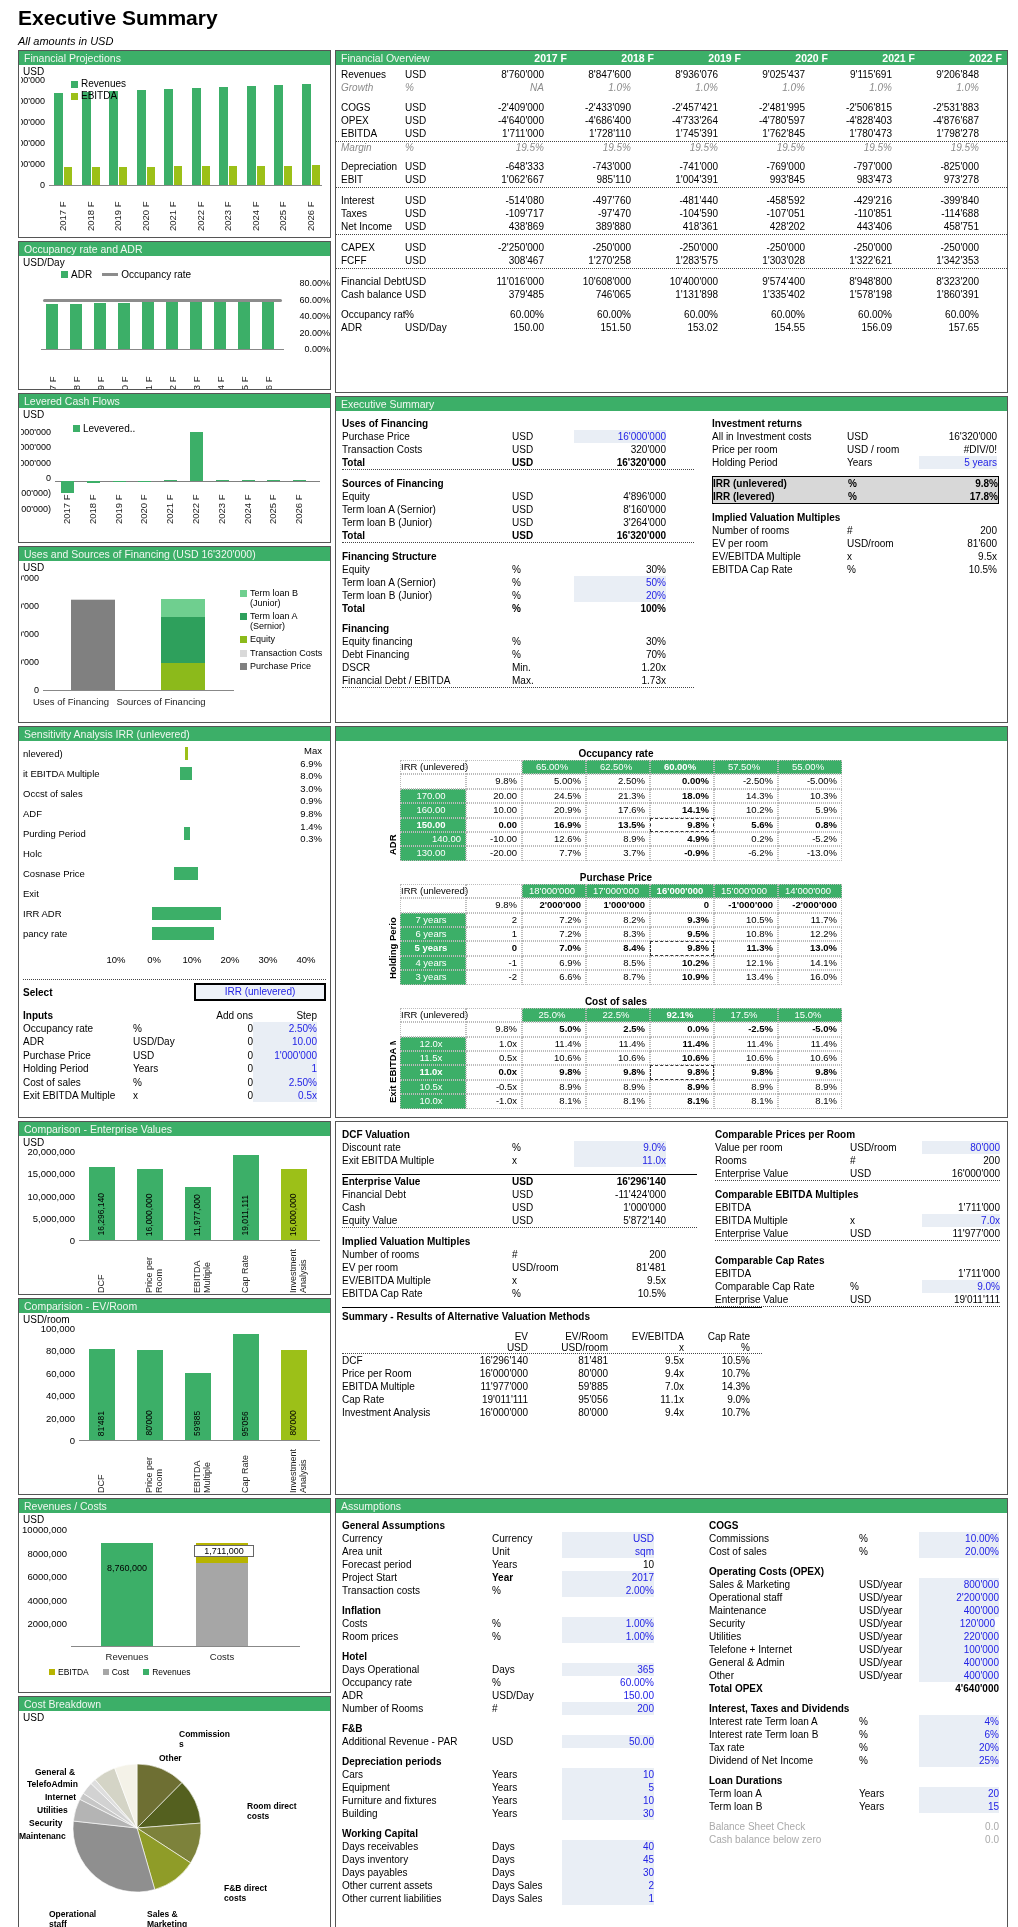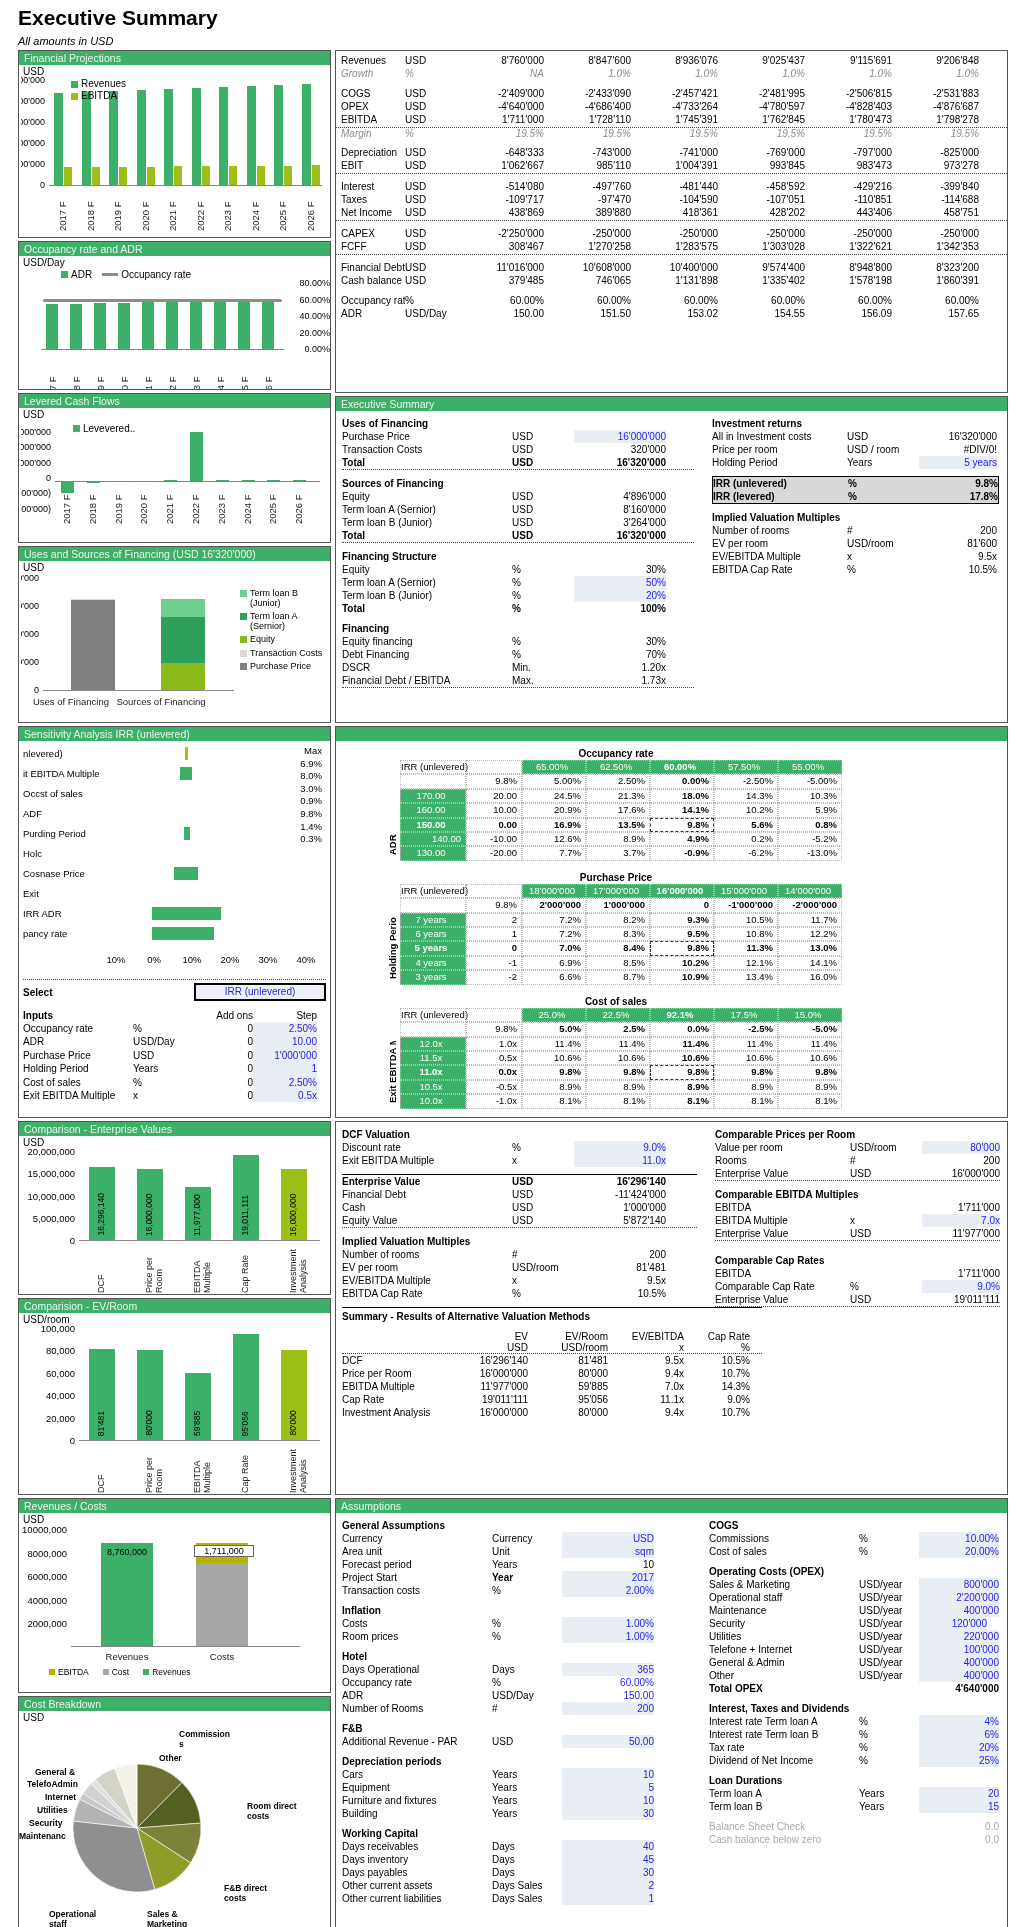--- a/index.html
+++ b/index.html
@@ -440,21 +440,21 @@
           </div>
           <div class="sec-body">
             <div class="unitline">USD</div>
             <div class="plot" style="height: 118px; margin: 2px 30px 0px 52px; border-bottom: 1px solid rgb(136, 136, 136);">
               <div style="position: absolute; left: -50px; width: 46px; text-align: right; font-size: 9.5px; top: -4px;">10000,000</div>
               <div style="position: absolute; left: -50px; width: 46px; text-align: right; font-size: 9.5px; top: 19.6px;">8000,000</div>
               <div style="position: absolute; left: -50px; width: 46px; text-align: right; font-size: 9.5px; top: 43.2px;">6000,000</div>
               <div style="position: absolute; left: -50px; width: 46px; text-align: right; font-size: 9.5px; top: 66.8px;">4000,000</div>
               <div style="position: absolute; left: -50px; width: 46px; text-align: right; font-size: 9.5px; top: 90.4px;">2000,000</div>
               <div class="bar" style="left: 30px; bottom: 0px; width: 52px; height: 103.368px; background: rgb(60, 175, 104);">
-                <div style="position: absolute; left: -2px; top: 4px; width: 56px; text-align: center; font-size: 9px; color: rgb(0, 0, 0);">8,760,000</div>
+                <div style="position: absolute; left: -2px; top: 20px; width: 56px; text-align: center; font-size: 9px; color: rgb(0, 0, 0);">8,760,000</div>
               </div>
               <div class="bar" style="left: 125px; bottom: 0px; width: 52px; height: 83.1782px; background: rgb(166, 166, 166);"></div>
               <div class="bar" style="left: 125px; bottom: 83.1782px; width: 52px; height: 20.1898px; background: rgb(183, 180, 0);">
                 <div style="position: absolute; left: -2px; top: 2px; width: 56px; text-align: center; font-size: 9px; color: rgb(0, 0, 0); background: rgb(255, 255, 255); border: 1px solid rgb(102, 102, 102); padding: 0px 1px;">1,711,000</div>
               </div>
             </div>
             <div class="catlab" style="position: absolute; left: 72px; top: 138px; width: 72px; text-align: center;">Revenues</div>
             <div class="catlab" style="position: absolute; left: 167px; top: 138px; width: 72px; text-align: center;">Costs</div>
             <div style="position: absolute; left: 30px; top: 154px; display: flex; gap: 14px; font-size: 8.5px;">
               <div style="display: flex; align-items: center;">
@@ -494,20 +494,29 @@
 s</div><div class="pielab" style="left: 228px; top: 78px;">Room direct
 costs</div><div class="pielab" style="left: 205px; top: 160px;">F&amp;B direct
 costs</div><div class="pielab" style="left: 128px; top: 186px;">Sales &amp;
 Marketing</div><div class="pielab" style="left: 30px; top: 186px;">Operational
 staff</div><div class="pielab" style="left: 0px; top: 108px;">Maintenanc</div><div class="pielab" style="left: 10px; top: 95px;">Security</div><div class="pielab" style="left: 18px; top: 82px;">Utilities</div><div class="pielab" style="left: 26px; top: 69px;">Internet</div><div class="pielab" style="left: 8px; top: 56px;">TelefoAdmin</div><div class="pielab" style="left: 16px; top: 44px;">General &amp;</div><div class="pielab" style="left: 140px; top: 30px;">Other</div></div>
           </div>
         </div>
       </div>
     <div class="col-right" id="col-right">
         <div class="section" style="height: 343px;">
+          <div class="sec-head">
+            <div class="ttl">Financial Overview</div>
+            <div class="yr">2017 F</div>
+            <div class="yr">2018 F</div>
+            <div class="yr">2019 F</div>
+            <div class="yr">2020 F</div>
+            <div class="yr">2021 F</div>
+            <div class="yr">2022 F</div>
+          </div>
           <div class="sec-body" style="padding-top: 4px;">
             <div class="fo-row">
               <div class="lab">Revenues</div>
               <div class="lab">USD</div>
               <div class="num">8'760'000</div>
               <div class="num">8'847'600</div>
               <div class="num">8'936'076</div>
               <div class="num">9'025'437</div>
               <div class="num">9'115'691</div>
               <div class="num">9'206'848</div>
@@ -1344,21 +1353,21 @@
                   <div class="v blue inbg" style="width: 80px;">2'200'000</div>
                 </div>
                 <div class="kv">
                   <div class="l" style="width: 150px;">Maintenance</div>
                   <div class="u" style="width: 60px;">USD/year</div>
                   <div class="v blue inbg" style="width: 80px;">400'000</div>
                 </div>
                 <div class="kv">
                   <div class="l" style="width: 150px;">Security</div>
                   <div class="u" style="width: 60px;">USD/year</div>
-                  <div class="v blue inbg" style="width: 68px;">120'000</div>
+                  <div class="v blue inbg" style="width: 76px;">120'000</div>
                 </div>
                 <div class="kv">
                   <div class="l" style="width: 150px;">Utilities</div>
                   <div class="u" style="width: 60px;">USD/year</div>
                   <div class="v blue inbg" style="width: 80px;">220'000</div>
                 </div>
                 <div class="kv">
                   <div class="l" style="width: 150px;">Telefone + Internet</div>
                   <div class="u" style="width: 60px;">USD/year</div>
                   <div class="v blue inbg" style="width: 80px;">100'000</div>

